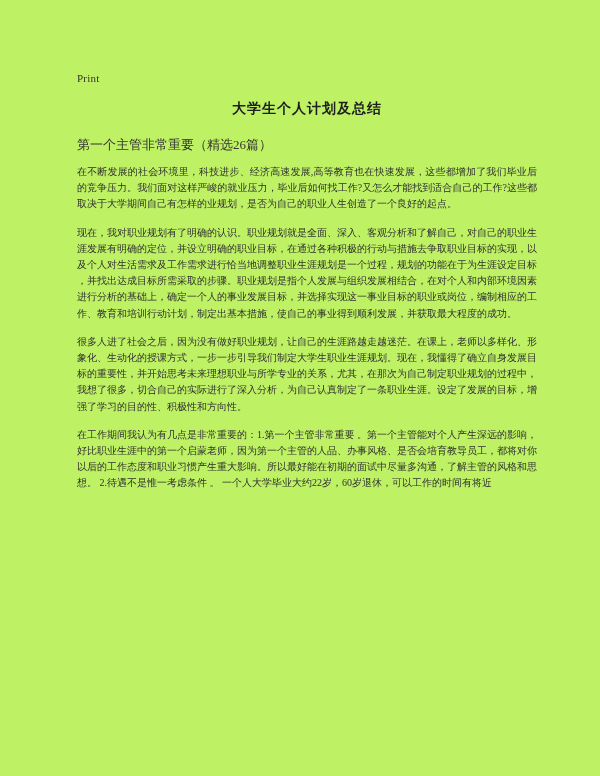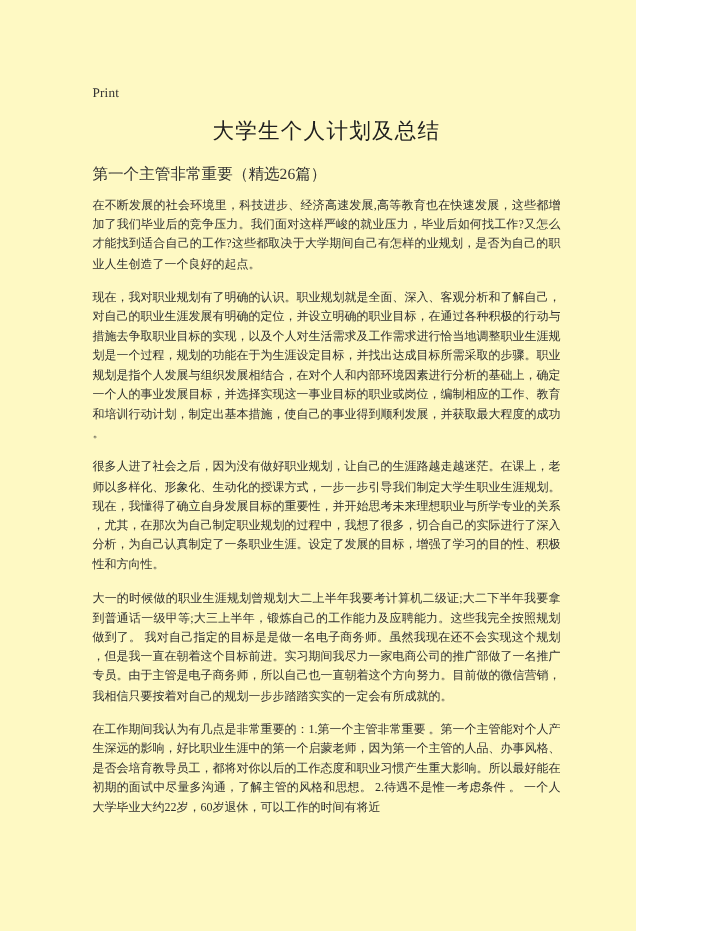--- a/index.html
+++ b/index.html
@@ -9,37 +9,37 @@
   }
   body {
     width: 600px;
     height: 776px;
     overflow: hidden;
     font-family: "Liberation Serif", "DejaVu Serif", serif;
     color: #2f2f2f;
   }
   .page {
     box-sizing: border-box;
-    width: 530px;
+    width: 600px;
     height: 776px;
     padding: 68px 63px 0 77px;
-    background: #fef9c3;
+    background: #bef264;
   }
   .print-link {
     font-size: 11px;
     color: #333333;
     letter-spacing: 0.2px;
     cursor: pointer;
     display: inline-block;
   }
   .doc-title {
     margin: 12px 0 0 0;
-    font-size: 18px;
+    font-size: 14px;
     line-height: 22px;
-    font-weight: normal;
+    font-weight: bold;
     color: #1f1f1f;
     text-align: center;
     letter-spacing: 1px;
   }
   .doc-subtitle {
     margin: 17px 0 0 0;
     font-size: 13px;
     line-height: 15px;
     color: #333333;
   }
@@ -72,17 +72,16 @@
 
   <div class="doc-subtitle">第一个主管非常重要（精选26篇）</div>
 
 
   <p class="body-paragraph">在不断发展的社会环境里，科技进步、经济高速发展,高等教育也在快速发展，这些都增加了我们毕业后的竞争压力。我们面对这样严峻的就业压力，毕业后如何找工作?又怎么才能找到适合自己的工作?这些都取决于大学期间自己有怎样的业规划，是否为自己的职业人生创造了一个良好的起点。</p>
 
   <p class="body-paragraph">现在，我对职业规划有了明确的认识。职业规划就是全面、深入、客观分析和了解自己，对自己的职业生涯发展有明确的定位，并设立明确的职业目标，在通过各种积极的行动与措施去争取职业目标的实现，以及个人对生活需求及工作需求进行恰当地调整职业生涯规划是一个过程，规划的功能在于为生涯设定目标，并找出达成目标所需采取的步骤。职业规划是指个人发展与组织发展相结合，在对个人和内部环境因素进行分析的基础上，确定一个人的事业发展目标，并选择实现这一事业目标的职业或岗位，编制相应的工作、教育和培训行动计划，制定出基本措施，使自己的事业得到顺利发展，并获取最大程度的成功。</p>
 
   <p class="body-paragraph">很多人进了社会之后，因为没有做好职业规划，让自己的生涯路越走越迷茫。在课上，老师以多样化、形象化、生动化的授课方式，一步一步引导我们制定大学生职业生涯规划。现在，我懂得了确立自身发展目标的重要性，并开始思考未来理想职业与所学专业的关系，尤其，在那次为自己制定职业规划的过程中，我想了很多，切合自己的实际进行了深入分析，为自己认真制定了一条职业生涯。设定了发展的目标，增强了学习的目的性、积极性和方向性。</p>
 
-  <p class="body-paragraph">大一的时候做的职业生涯规划曾规划大二上半年我要考计算机二级证;大二下半年我要拿到普通话一级甲等;大三上半年，锻炼自己的工作能力及应聘能力。这些我完全按照规划做到了。 我对自己指定的目标是是做一名电子商务师。虽然我现在还不会实现这个规划，但是我一直在朝着这个目标前进。实习期间我尽力一家电商公司的推广部做了一名推广专员。由于主管是电子商务师，所以自己也一直朝着这个方向努力。目前做的微信营销，我相信只要按着对自己的规划一步步踏踏实实的一定会有所成就的。</p>
 
   <p class="body-paragraph">在工作期间我认为有几点是非常重要的：1.第一个主管非常重要 。第一个主管能对个人产生深远的影响，好比职业生涯中的第一个启蒙老师，因为第一个主管的人品、办事风格、是否会培育教导员工，都将对你以后的工作态度和职业习惯产生重大影响。所以最好能在初期的面试中尽量多沟通，了解主管的风格和思想。 2.待遇不是惟一考虑条件 。 一个人大学毕业大约22岁，60岁退休，可以工作的时间有将近</p>
 
 </div>
 
 </body></html>

